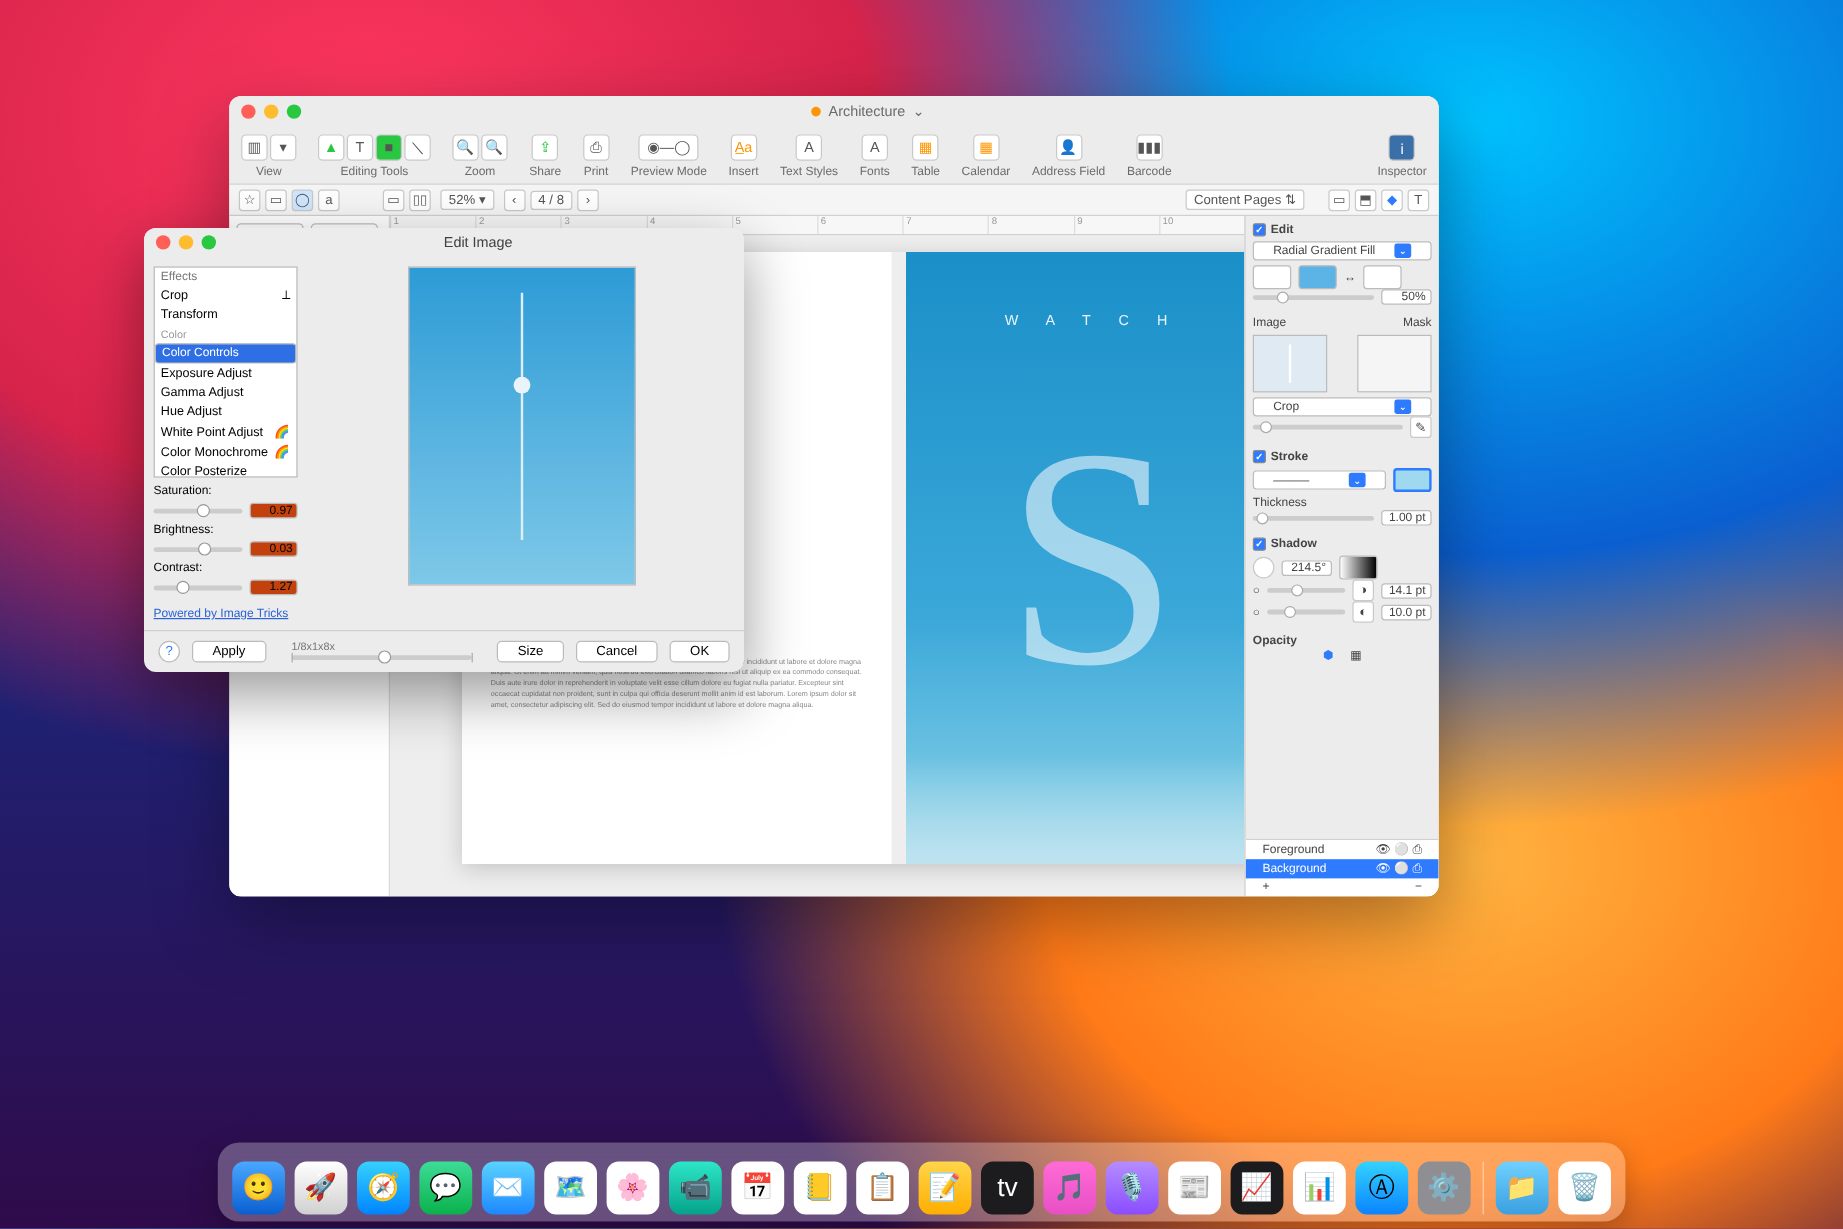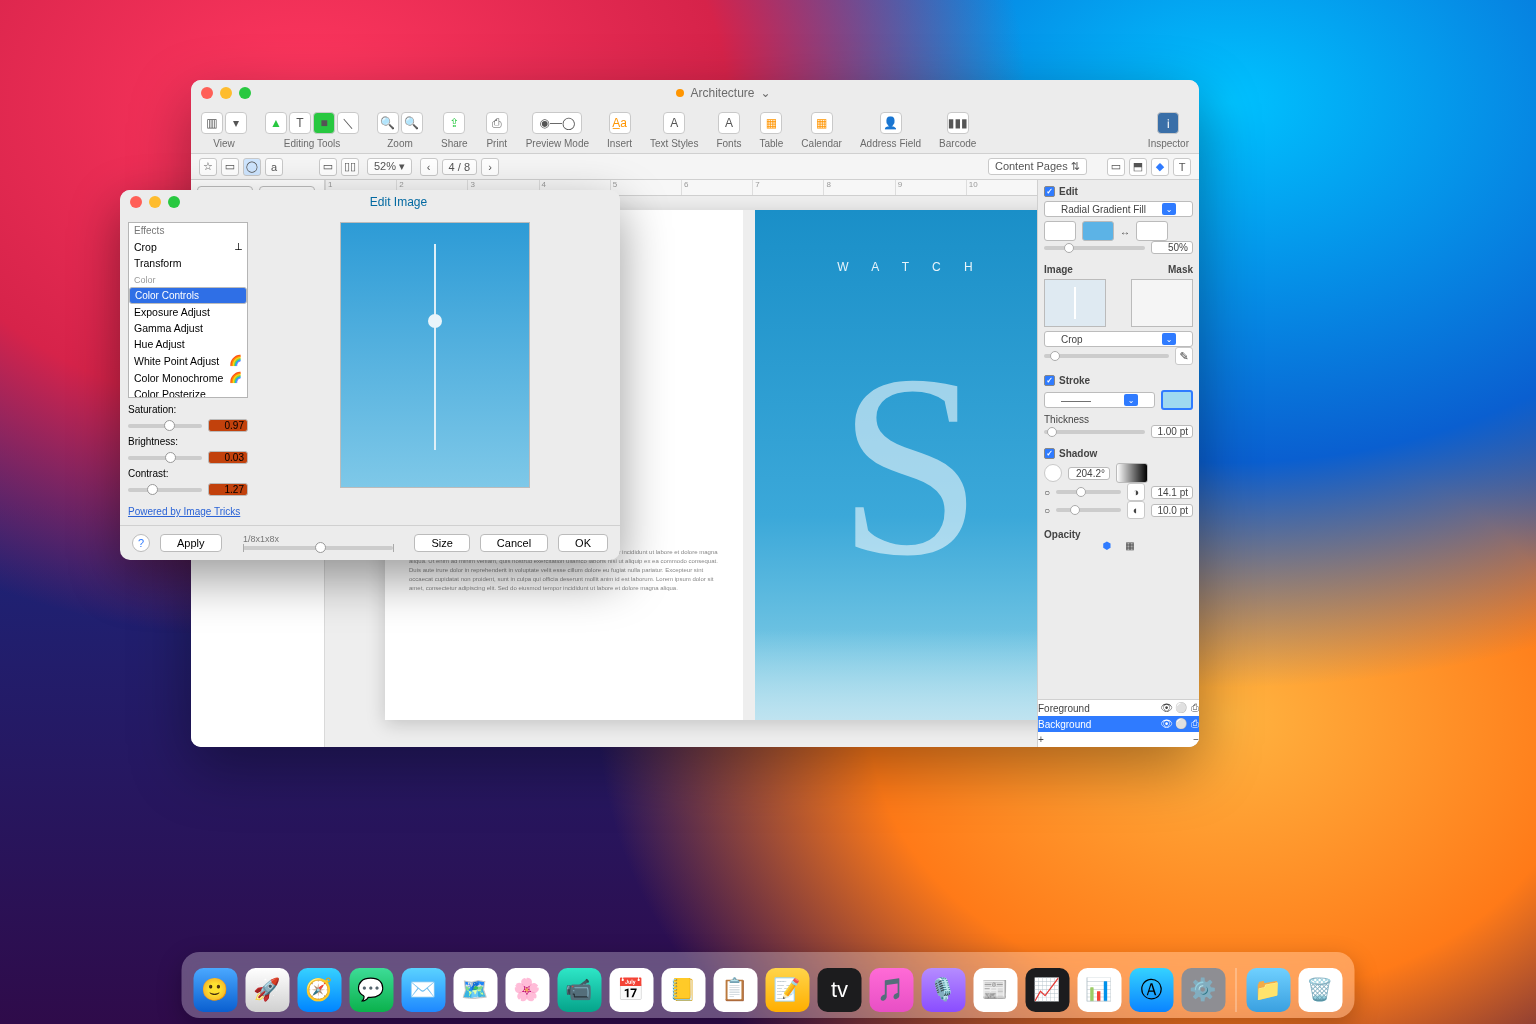--- a/index.html
+++ b/index.html
@@ -51,25 +51,25 @@
 .swatch-row{display:flex;gap:6px;align-items:center;margin-top:4px}
 .swatch{width:32px;height:20px;border:1px solid #bbb;border-radius:3px}
 .mini-slider{height:4px;background:#ccc;border-radius:2px;position:relative;flex:1}
 .mini-slider .knob{position:absolute;top:-3px;left:20%;width:10px;height:10px;background:#fff;border:1px solid #aaa;border-radius:50%}
 .val-box{border:1px solid #bbb;border-radius:3px;background:#fff;padding:0 4px;font-size:10px;min-width:42px;text-align:right}
 .thumb-pair{display:flex;justify-content:space-between;gap:8px}
 .thumb{width:62px;height:48px;border:1px solid #bbb;background:#dfeaf2;display:flex;align-items:center;justify-content:center}
 .thumb.mask{background:#f5f5f5}
 .row{display:flex;align-items:center;gap:6px;margin-top:0}
 .layer-list{position:absolute;bottom:0;left:0;right:0;border-top:1px solid #d0d0d0;background:#fff}
-.layer-row{display:flex;align-items:center;justify-content:space-between;padding:2px 0;font-size:10px}
+.layer-row{display:flex;align-items:center;justify-content:space-between;padding:2px 14px;font-size:10px}
 .layer-row.sel-row{background:#2f7bff;color:#fff}
 .dialog{position:absolute;left:120px;top:190px;width:500px;height:370px;background:#ececec;border-radius:10px;box-shadow:0 18px 50px rgba(0,0,0,.4);overflow:hidden;display:flex;flex-direction:column}
 .dialog .titlebar{height:24px;justify-content:flex-start}
-.dialog-title{flex:1;text-align:center;font-size:12px;color:#0369a1}
+.dialog-title{flex:1;text-align:center;font-size:12px;color:#404040}
 .dialog-body{flex:1;display:flex;padding:8px;gap:10px}
 .effects-panel{width:120px;display:flex;flex-direction:column}
 .effects-list{border:1px solid #b5b5b5;background:#fff;font-size:10.5px;flex:0 0 auto;max-height:176px;overflow:hidden}
 .eff-head{padding:2px 5px;color:#777;font-size:10px}
 .eff-item{padding:2px 5px;display:flex;justify-content:space-between;align-items:center}
 .eff-item.cat{color:#999;font-size:9px;padding-top:4px}
 .eff-item.sel{background:#2f6fe6;color:#fff}
 .sliders{margin-top:6px;font-size:10px}
 .slider-row{display:flex;align-items:center;gap:6px;margin-bottom:4px}
 .slider-row label{flex:0 0 58px}
@@ -346,21 +346,21 @@
         </div>
         <div class="row">
             <div class="mini-slider">
               <div class="knob"></div>
             </div>
             <div class="val-box">50%</div>
           </div>
       </div>
 
       <div class="insp-section">
-        <div style="display:flex;justify-content:space-between;font-weight:700">
+        <div style="display:flex;justify-content:space-between;font-weight:400">
             <span>Image</span>
             <span>Mask</span>
           </div>
         <div class="thumb-pair" style="margin-top:4px">
           <div class="thumb">
               <div style="width:2px;height:70%;background:#fff"></div>
             </div>
           <div class="thumb mask"></div>
         </div>
         <div class="sel" style="margin-top:4px">
@@ -396,21 +396,21 @@
           </div>
       </div>
 
       <div class="insp-section">
         <div class="insp-header">
             <span class="chk">✓</span>
             <span>Shadow</span>
           </div>
         <div class="row">
             <div class="sq" style="border-radius:50%"></div>
-            <div class="val-box">204.2°</div>
+            <div class="val-box">214.5°</div>
             <div class="swatch grad-swatch"></div>
           </div>
         <div class="row">○<div class="mini-slider">
               <div class="knob" style="left:30%"></div>
             </div><div class="sq">◑</div><div class="val-box">14.1 pt</div></div>
         <div class="row">○<div class="mini-slider">
               <div class="knob" style="left:22%"></div>
             </div><div class="sq">◐</div><div class="val-box">10.0 pt</div></div>
       </div>
 

